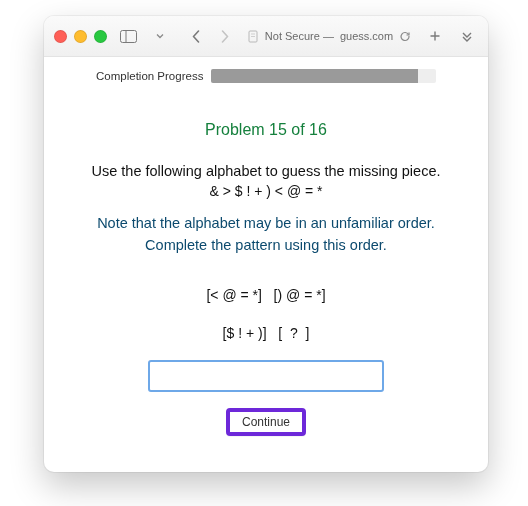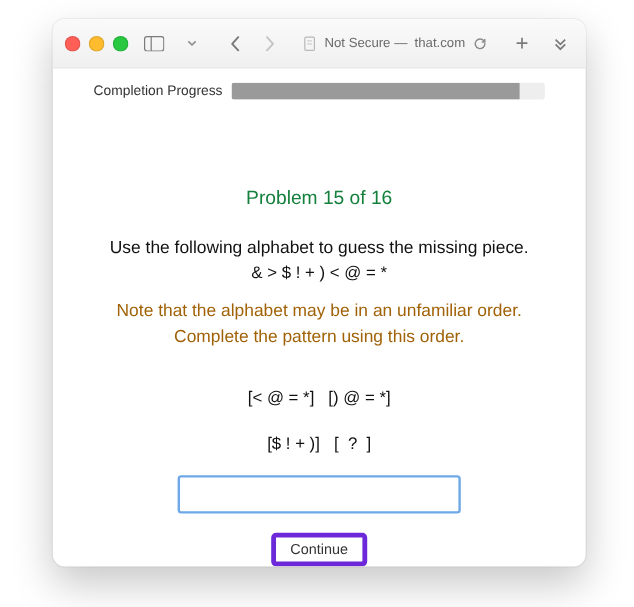--- a/index.html
+++ b/index.html
@@ -10,30 +10,30 @@
   .dot{width:11px;height:11px;border-radius:50%;}
   .dot.r{background:#ff5f57;border:0.5px solid rgba(0,0,0,0.1);}
   .dot.y{background:#febc2e;border:0.5px solid rgba(0,0,0,0.1);}
   .dot.g{background:#28c840;border:0.5px solid rgba(0,0,0,0.1);}
   .tb-icon{color:#777;display:flex;align-items:center;justify-content:center;}
   .tb-btn{width:22px;height:22px;display:flex;align-items:center;justify-content:center;border-radius:4px;}
   .nav-group{display:flex;gap:6px;margin-left:4px;}
   .url-area{flex:1;display:flex;align-items:center;justify-content:center;font-size:11px;color:#6a6a6a;gap:6px;min-width:0;padding:0 6px;}
   .url-area span{white-space:nowrap;}
   .chev svg,.plus svg,.reload svg,.panel svg,.more svg,.page svg{display:block;}
-  .content{flex:1;padding:10px 16px 12px;display:flex;flex-direction:column;overflow:hidden;gap:36px;}
+  .content{flex:1;padding:10px 34px 12px;display:flex;flex-direction:column;overflow:hidden;}
   .progress-row{display:flex;align-items:center;gap:8px;padding:2px 18px 0;}
   .progress-label{font-size:11.5px;color:#333;}
   .progress-track{flex:1;height:14px;background:#eee;border-radius:2px;position:relative;overflow:hidden;}
   .progress-fill{height:100%;background:#9a9a9a;width:92%;}
   .problem{flex:1;display:flex;flex-direction:column;align-items:center;text-align:center;padding:38px 8px 0;}
   .ptitle{font-size:16px;font-weight:500;color:#15803d;margin-bottom:22px;}
   .ptext{font-size:14.5px;color:#111;line-height:1.5;margin-bottom:0;padding:0 2px;}
   .alpha{font-size:14px;color:#111;margin-bottom:14px;font-family:inherit;}
-  .note{font-size:14.5px;color:#a16207;line-height:1.5;margin-bottom:28px;padding:0 2px;}
+  .note{font-size:14.5px;color:#0c4a6e;line-height:1.5;margin-bottom:28px;padding:0 2px;}
   .patterns{font-size:14px;color:#111;line-height:1.7;margin-bottom:14px;white-space:pre;}
   .answer{width:220px;height:24px;border:2px solid #6ea8e8;border-radius:3px;background:#fff;outline:none;font-size:14px;padding:2px 6px;margin-bottom:16px;}
   .continue{font-size:12px;color:#333;background:#fff;border:4px solid #6d28d9;border-radius:4px;padding:3px 12px;cursor:pointer;box-shadow:0 1px 0 rgba(0,0,0,0.04);}
 </style>
 </head>
 <body>
 <div class="wrap">
   <div class="window">
 
     <div class="titlebar">
@@ -70,21 +70,21 @@
 
       <div class="url-area">
         <span class="tb-icon page">
           <svg width="11" height="13" viewBox="0 0 11 13">
               <rect x="1" y="1" width="8" height="11" rx="1" fill="none" stroke="#b8b8b8"></rect>
               <line x1="3" y1="4" x2="7" y2="4" stroke="#cfcfcf"></line>
               <line x1="3" y1="6.5" x2="7" y2="6.5" stroke="#cfcfcf"></line>
             </svg>
         </span>
         <span>Not Secure —</span>
-        <span>that.com</span>
+        <span>guess.com</span>
         <span class="tb-icon reload">
           <svg width="12" height="12" viewBox="0 0 12 12">
               <path d="M9.5 4.5 A4 4 0 1 0 10 6" fill="none" stroke="#8a8a8a" stroke-width="1.2"></path>
               <path d="M10 2.5 L10 5 L7.5 5" fill="none" stroke="#8a8a8a" stroke-width="1.2"></path>
             </svg>
         </span>
       </div>
 
       <div class="tb-btn tb-icon plus">
         <svg width="12" height="12" viewBox="0 0 12 12">

